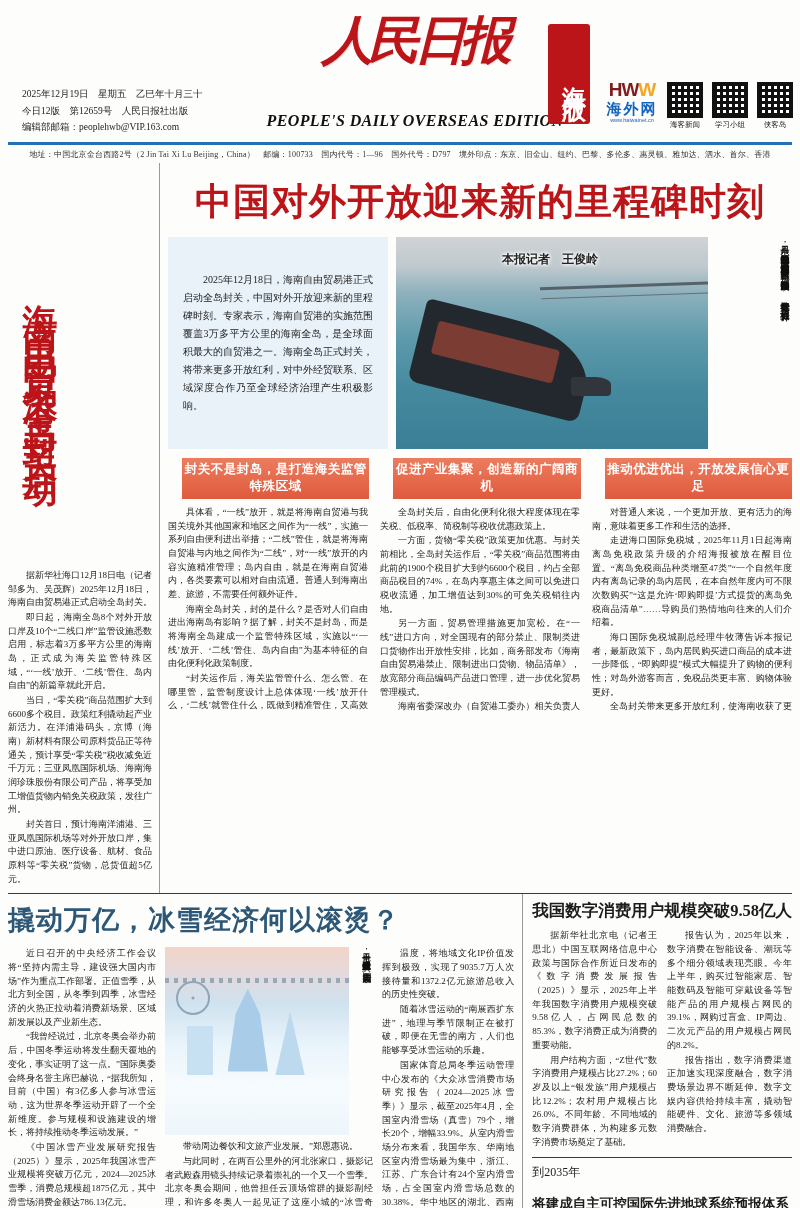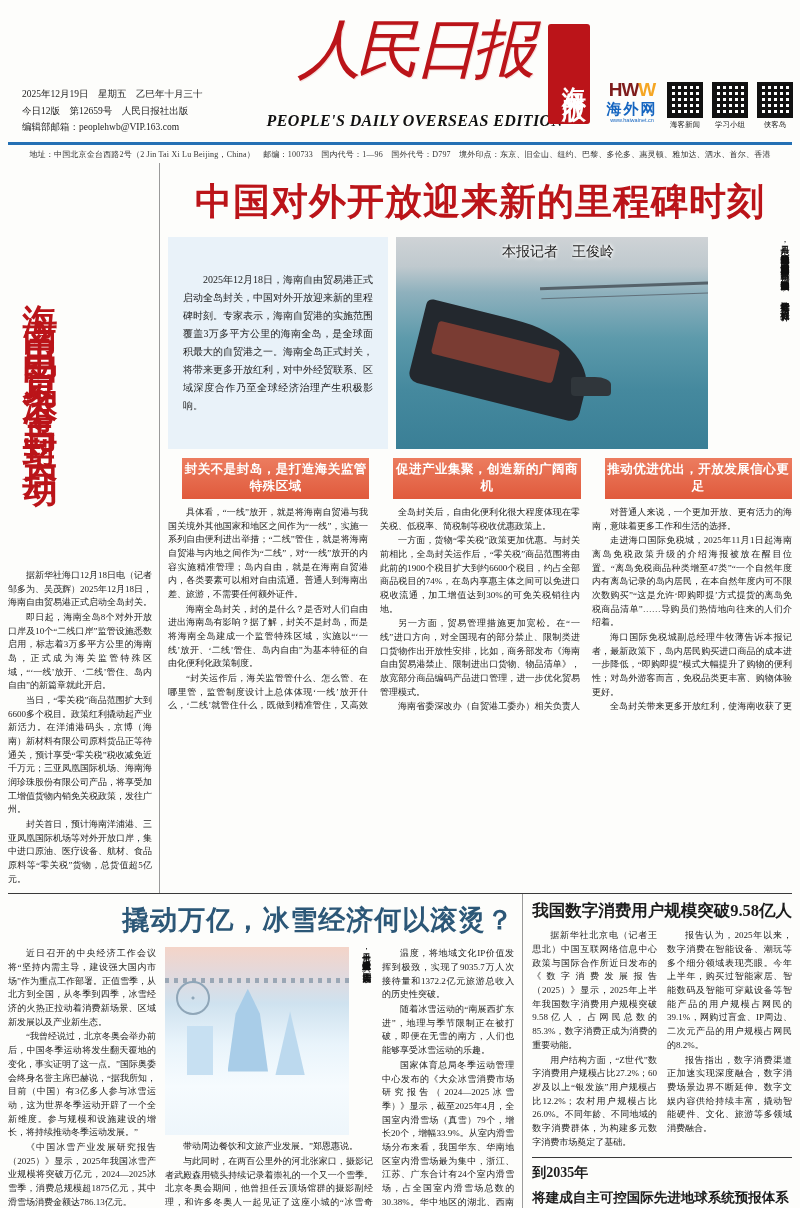--- a/index.html
+++ b/index.html
@@ -5,21 +5,21 @@
   * { margin:0; padding:0; box-sizing:border-box; }
   html,body { background:#f2f2f0; }
   body { width:800px; height:1208px; overflow:hidden; margin:0 auto;
          font-family:"Liberation Serif","DejaVu Serif",serif; color:#1c1c1c; background:#fdfdfb; }
   .page { width:800px; height:1208px; padding:0 8px; position:relative; overflow:hidden; }
 
   
   .header { position:relative; height:140px; }
   .date-block { position:absolute; left:14px; top:86px; font-size:9.5px; line-height:1.75; color:#222; }
   .masthead-title { position:absolute; left:266px; top:6px; width:280px; text-align:center;
-         font-size:64px; font-weight:normal; color:#bb1419; letter-spacing:-6px; font-style:italic;
+         font-size:52px; font-weight:bold; color:#bb1419; letter-spacing:-6px; font-style:italic;
          text-shadow:1px 1px 0 #d96a6a33; white-space:nowrap; }
   .english-title { position:absolute; left:252px; top:112px; width:310px; text-align:center;
          font-size:16px; font-weight:bold; font-style:italic; letter-spacing:.4px; color:#111; white-space:nowrap; }
   .edition-box { position:absolute; left:540px; top:24px; width:42px; height:100px; background:#bb1419;
          border-radius:3px; color:#fff; writing-mode:vertical-rl; text-orientation:upright;
          font-size:24px; font-weight:bold; letter-spacing:6px; text-align:center; padding-top:6px; }
   .logo-block { position:absolute; left:596px; top:80px; width:56px; text-align:center; line-height:1.1; }
   .logo-hww { font-family:"Liberation Sans",sans-serif; font-weight:bold; font-size:19px; letter-spacing:-1px; }
   .logo-hww .b { color:#7f1d1d; } .logo-hww .o { color:#f5a623; }
   .logo-name { color:#1565c0; font-weight:bold; font-size:15px; letter-spacing:2px; }
@@ -53,35 +53,35 @@
   .intro-box p { font-size:10px; line-height:1.8; }
   .lead-photo { flex:1; position:relative; overflow:hidden;
         background:linear-gradient(180deg,#cfd3d6 0%,#bfc9ce 14%,#8fb1bd 26%,#5d9aab 48%,#45899e 72%,#3a7f96 100%); }
   .bridge { position:absolute; left:46%; top:22%; width:60%; height:3px; background:#55626a;
         box-shadow:0 10px 0 -1px #61707a; transform:rotate(-2deg); }
   .ship-hull { position:absolute; left:6%; top:38%; width:56%; height:40%; background:#23282e;
         border-radius:6px 48% 10px 10px / 6px 60% 10px 10px; transform:rotate(14deg); }
   .ship-deck { position:absolute; left:12%; top:46%; width:40%; height:16%; background:#7a3c33;
         transform:rotate(14deg); border-radius:4px; }
   .tug { position:absolute; left:56%; top:66%; width:13%; height:9%; background:#30363b; border-radius:3px 40% 4px 4px; }
-  .byline-overlay { position:absolute; left:34%; top:6px; font-size:14px; font-weight:normal; color:#222;
+  .byline-overlay { position:absolute; left:34%; top:14px; font-size:12px; font-weight:bold; color:#222;
         text-shadow:0 0 3px #fff,0 0 4px #fff,0 0 5px #fff; text-indent:0; }
   .lead-vcap { width:76px; writing-mode:vertical-rl; font-size:9px; line-height:1.65; color:#111;
         padding:2px 0; text-align:justify; }
   .lead-vcap .credit { font-weight:bold; margin-top:10px; }
   .red-boxes { display:flex; gap:10px; margin:9px 0 7px; }
   .red-box { flex:1; background:linear-gradient(180deg,#ec7c5f,#e05a3c); color:#fff; font-size:12.5px;
         font-weight:bold; text-align:center; padding:3px 0 4px; letter-spacing:.5px;margin-left:14px; }
   .lead-cols { display:flex; gap:12px; height:208px; overflow:hidden; }
   .lead-col { flex:1; }
 
   
   .bottom-row { display:flex; height:516px; overflow:hidden; }
   .ice-sec { width:524px; border-right:1px solid #9a9a9a; padding:4px 8px 0 0; }
-  .ice-headline { font-size:27px; font-weight:bold; color:#2c5777; text-align:right;
+  .ice-headline { font-size:27px; font-weight:bold; color:#2c5777; text-align:left;
         letter-spacing:1px; margin:4px 0 9px; white-space:nowrap; }
   .ice-body { display:flex; gap:9px; height:452px; overflow:hidden; }
   .ice-c1 { width:148px; }
   .ice-c2 { width:208px; }
   .ice-c3 { flex:1; }
   .ice-photo-row { display:flex; gap:4px; margin-bottom:5px; }
   .ice-photo { flex:1; height:188px; position:relative; overflow:hidden;
         background:linear-gradient(180deg,#f4d4c8 0%,#e3d9dc 14%,#cfe2ef 30%,#e9f4fb 52%,#f6fbfe 74%,#eef6fb 100%); }
   .skyline { position:absolute; left:0; top:16%; width:100%; height:5px;
         background:repeating-linear-gradient(90deg,#9aa7b5 0 4px,transparent 4px 9px); }
@@ -93,21 +93,21 @@
   .ferris { position:absolute; left:6%; top:18%; width:34px; height:34px; border:2px solid #8fa6b8;
         border-radius:50%; background:radial-gradient(circle,#8fa6b8 1px,transparent 2px); }
   .ice-vcap { width:20px; writing-mode:vertical-rl; font-size:8.5px; line-height:1.5; color:#111;
         text-align:justify; height:188px; }
   .ice-credit { font-size:9px; text-indent:0; }
 
   .right-col { flex:1; padding:2px 0 0 9px; }
   .digital-headline { font-size:16.5px; font-weight:bold; text-align:center; margin:4px 0 7px; white-space:nowrap; }
   .two-col { column-count:2; column-gap:10px; }
   .forecast-sec { border-top:1.5px solid #3a3a3a; margin-top:8px; padding-top:6px; }
-  .kicker { font-size:14px; font-weight:bold; text-indent:0; margin-bottom:7px; }
+  .kicker { font-size:12px; font-weight:normal; text-indent:0; margin-bottom:14px; }
   .forecast-headline { font-size:13.5px; font-weight:bold; margin-bottom:6px; white-space:nowrap; }
 </style>
 </head>
 <body>
 
 <div class="page">
 
   <div class="header">
     <div class="date-block">
       <div>2025年12月19日　星期五　乙巳年十月三十</div>

